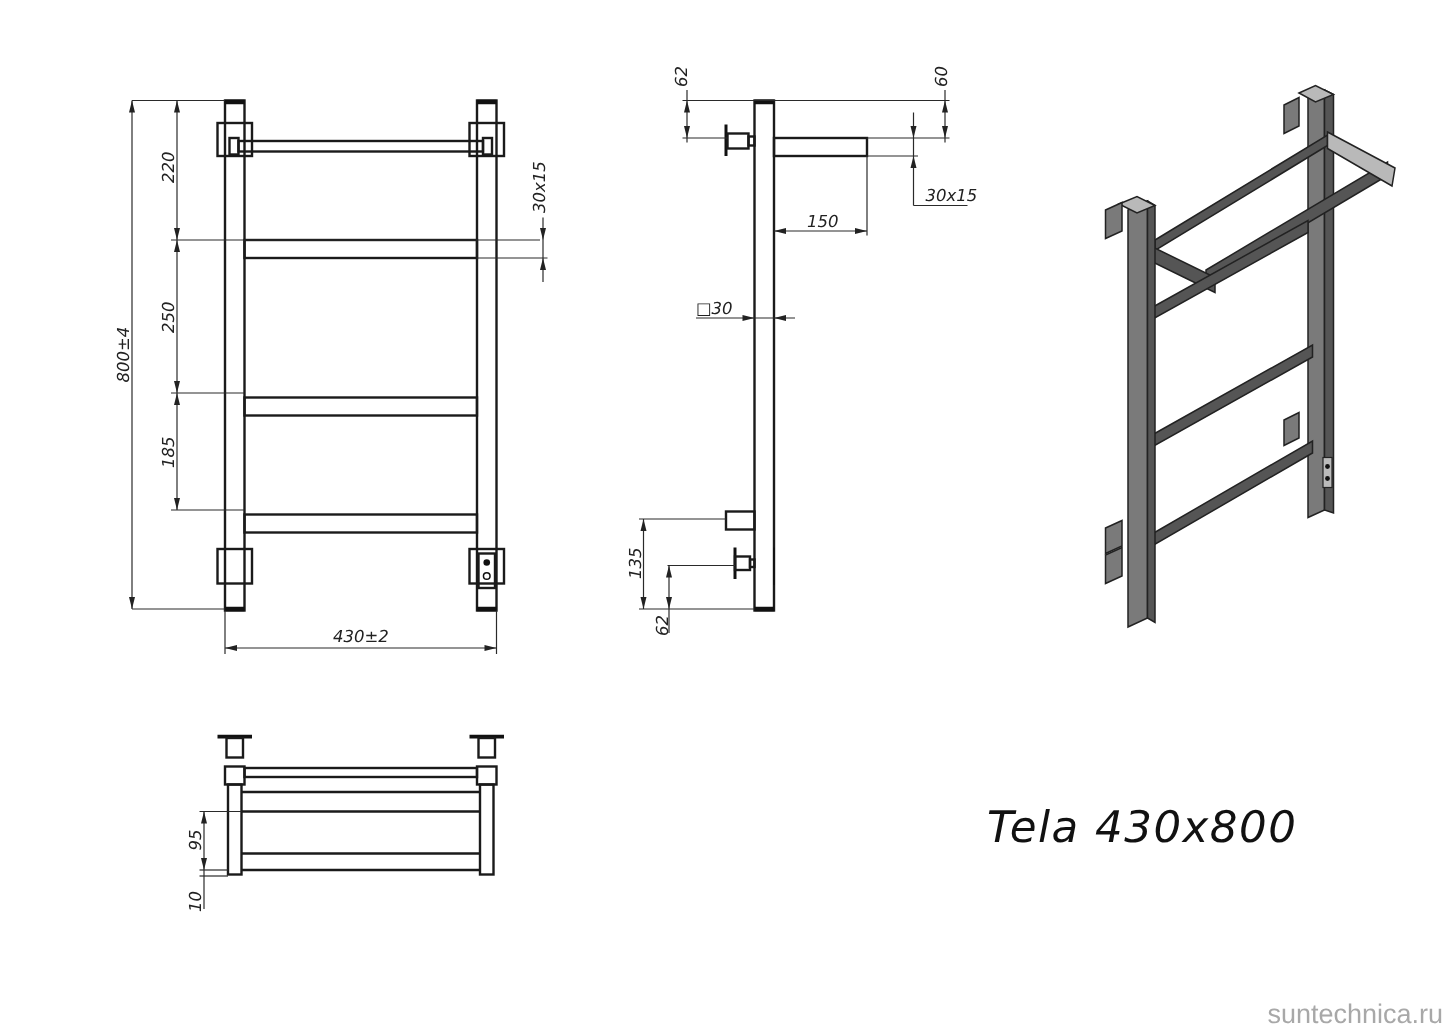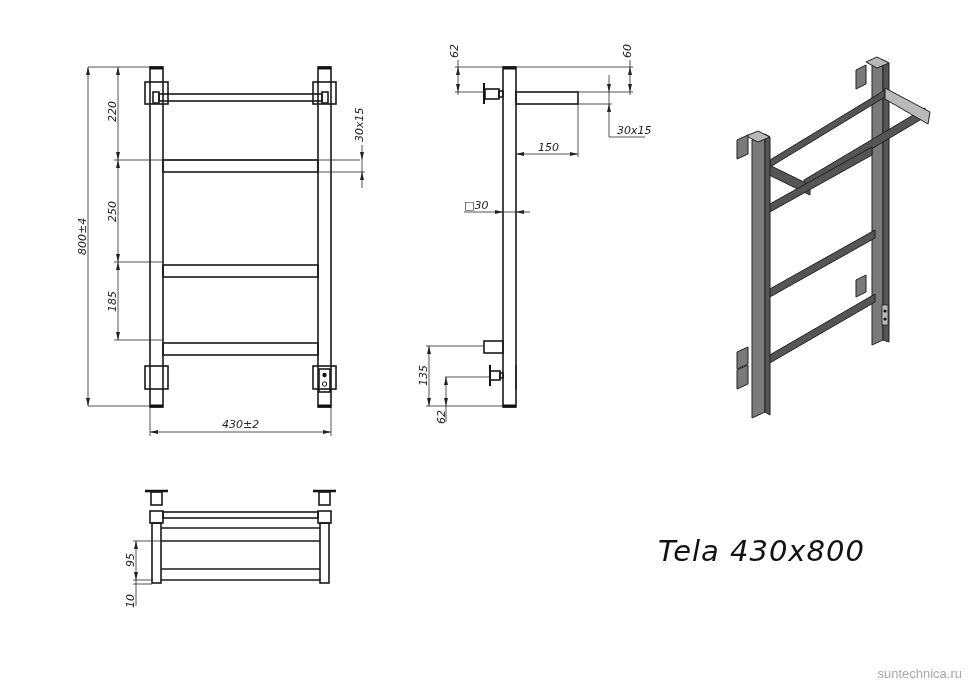--- a/index.html
+++ b/index.html
@@ -3,21 +3,21 @@
 <meta charset="utf-8">
 <style>
   html, body { margin: 0; padding: 0; background: #ffffff; }
   body { width: 970px; height: 686px; position: relative; overflow: hidden; font-family: "DejaVu Sans", sans-serif; }
   #drawing { position: absolute; left: 0; top: 0; width: 970px; height: 686px; }
   .ln { stroke: #1a1a1a; fill: none; stroke-width: 1.6; }
   .dim { stroke: #2a2a2a; fill: none; stroke-width: 0.8; }
   .arrow { fill: #222; stroke: none; }
   .dimtxt { font-family: "DejaVu Sans", sans-serif; font-style: italic; font-size: 11px; fill: #222; }
   .title-text { position: absolute; left: 620px; top: 534px; font-family: "DejaVu Sans", sans-serif; font-style: italic; font-size: 29px; color: #111; letter-spacing: 1px; margin-left: 38px; }
-  .watermark { position: absolute; right: 8px; top: 666px; font-family: "Liberation Sans", sans-serif; font-size: 13px; color: #a8a8a8; }
+  .watermark { position: absolute; right: 8px; top: 666px; font-family: "Liberation Sans", sans-serif; font-size: 18px; color: #a8a8a8; }
   .iso-dark { fill: #555; stroke: #222; stroke-width: 1; }
   .iso-mid { fill: #7a7a7a; stroke: #222; stroke-width: 1; }
   .iso-light { fill: #b9b9b9; stroke: #222; stroke-width: 1; }
 </style>
 </head>
 <body>
 
 <svg id="drawing" viewBox="0 0 970 686" xmlns="http://www.w3.org/2000/svg">
 
   <g>

